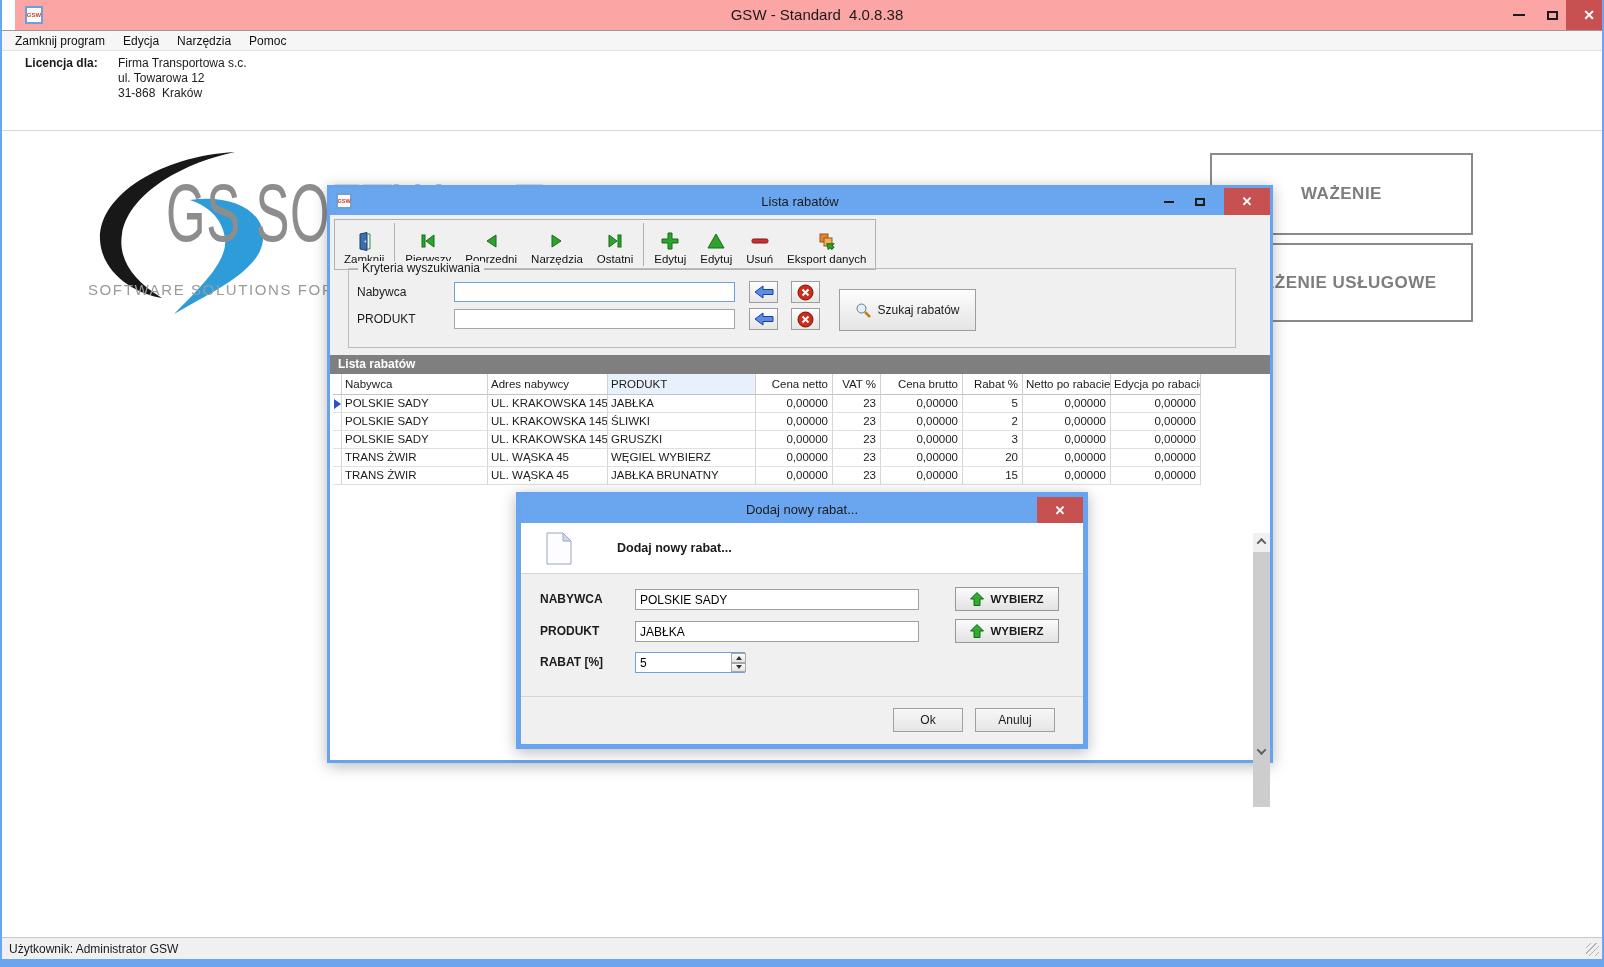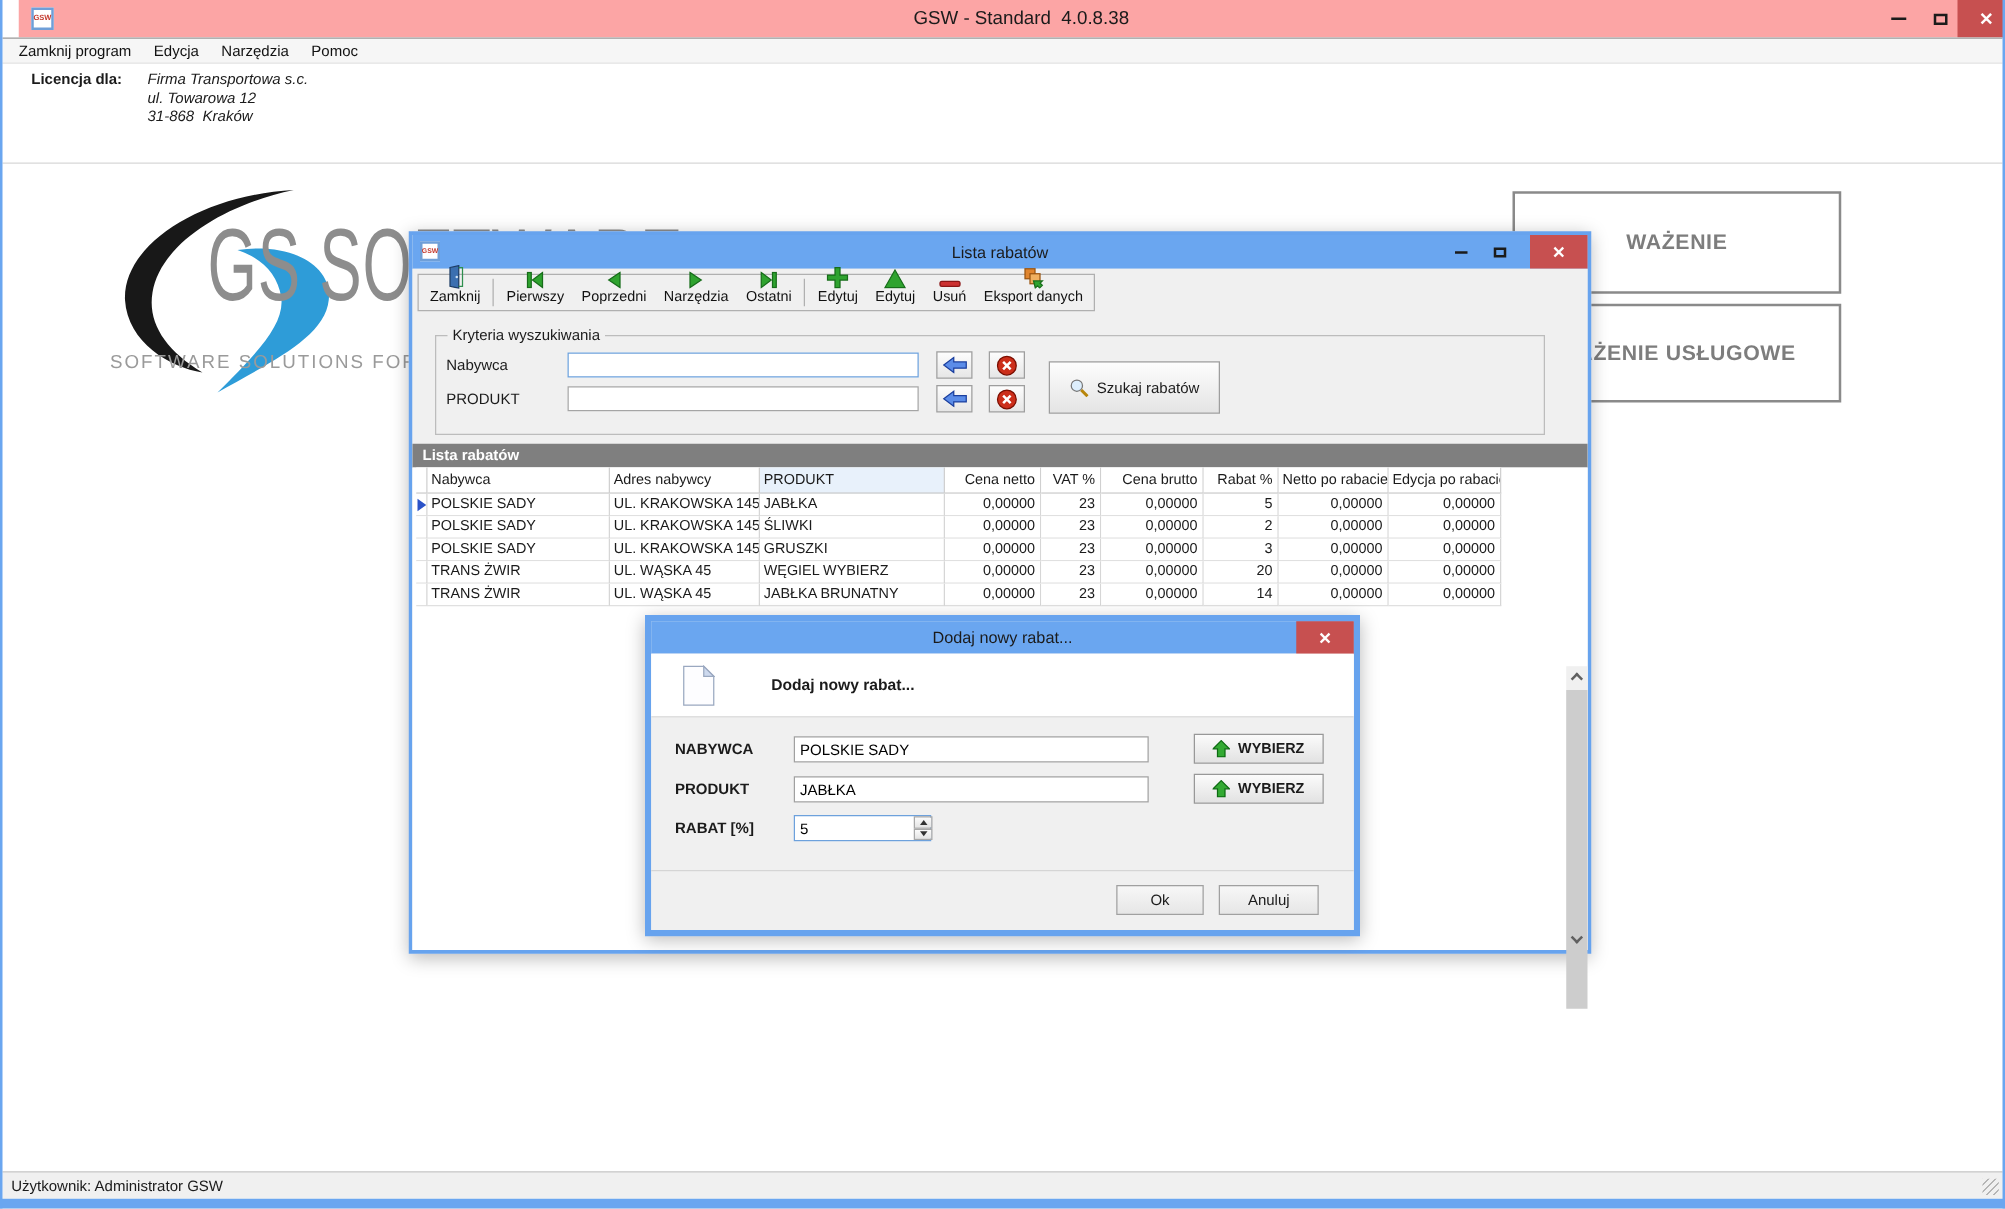--- a/index.html
+++ b/index.html
@@ -26,21 +26,21 @@
   .edge-l { left:0; } .edge-r { right:0; }
   .edge-b { position:absolute; left:0; right:0; bottom:0; height:8px; background:#6aa6f0; z-index:40; }
 
   .menubar { position:absolute; left:2px; right:2px; top:30px; height:21px; background:#f6f6f6;
              border-top:1px solid #9b9b9b; border-bottom:1px solid #e3e3e3; display:flex; align-items:center; }
   .menu-item { padding:0 9px; font-size:12px; color:#111; height:100%; display:flex; align-items:center; }
   .menu-item:first-child { margin-left:4px; }
 
   .license { position:absolute; left:2px; top:52px; width:600px; height:77px; background:#fff; font-size:12px; }
   .lic-label { position:absolute; left:23px; top:4px; font-weight:bold; }
-  .lic-lines { position:absolute; left:116px; top:4px; line-height:15px; white-space:pre;font-style:italic; }
+  .lic-lines { position:absolute; left:116px; top:4px; line-height:15px; white-space:pre; }
   .top-sep { position:absolute; left:2px; right:2px; top:130px; height:0; border-top:1px solid #d8d8d8; }
 
   
   .logo-swoosh { position:absolute; left:70px; top:148px; z-index:1; }
   .logo-text { position:absolute; left:166px; top:170px; z-index:1; font-size:82px; line-height:1.05;
                color:#8d8d8d; transform:scaleX(0.62); transform-origin:left top; white-space:pre; letter-spacing:1px; }
   .logo-tagline { position:absolute; left:88px; top:281px; z-index:1; font-size:15px; letter-spacing:1.6px; color:#9a9a9a; white-space:pre; }
 
   
   .home-btn { position:absolute; left:1210px; width:263px; background:#fff; border:2px solid #8a8a8a;
@@ -67,21 +67,21 @@
   .dlg-min { right:86px; width:30px; } .dlg-max { right:56px; width:28px; }
   .dlg-close { right:0; width:46px; background:#c75050; }
   .dlg-close .glyph-x { font-size:13px; }
   .dlg-min .glyph-min { width:10px; }
   .dlg-max .glyph-max { width:10px; height:8px; }
   .dlg-client { position:absolute; left:0; right:0; top:27px; bottom:0; background:#f0f0f0; }
 
   
   .dlg.lista { left:327px; top:185px; width:946px; height:578px; z-index:10; }
 
-  .toolbar { position:absolute; left:4px; top:4px; height:30px; border:1px solid #b0b0b0; background:#f0f0f0;
+  .toolbar { position:absolute; left:4px; top:4px; height:51px; border:1px solid #b0b0b0; background:#f0f0f0;
              display:flex; align-items:stretch; padding:2px 2px; }
   .tb-btn { display:flex; flex-direction:column; align-items:center; justify-content:flex-end;
             padding:2px 7px 2px; font-size:11.5px; color:#111; white-space:nowrap; }
   .tb-ico { height:22px; display:flex; align-items:center; justify-content:center; margin-bottom:1px; }
   .tb-sep { width:1px; background:#b0b0b0; margin:1px 3px; }
 
   .groupbox { position:absolute; left:18px; top:53px; width:888px; height:80px; border:1px solid #bcbcbc; }
   .gb-legend { position:absolute; left:9px; top:-8px; background:#f0f0f0; padding:0 4px; font-size:12px; }
   .gb-row-label { position:absolute; left:8px; width:90px; font-size:12px; line-height:20px; }
   .gb-input { position:absolute; left:105px; width:281px; height:20px; background:#fff; border:1px solid #a5a5a5;
@@ -399,21 +399,21 @@
                 <div class="cell c8">0,00000</div>
               </div>
               <div class="trow">
                 <div class="cell ind"></div>
                 <div class="cell c0">TRANS ŻWIR</div>
                 <div class="cell c1">UL. WĄSKA 45</div>
                 <div class="cell c2">JABŁKA BRUNATNY</div>
                 <div class="cell c3">0,00000</div>
                 <div class="cell c4">23</div>
                 <div class="cell c5">0,00000</div>
-                <div class="cell c6">14</div>
+                <div class="cell c6">15</div>
                 <div class="cell c7">0,00000</div>
                 <div class="cell c8">0,00000</div>
               </div>
             </div>
         </div>
         <div class="scrollbar">
           <div class="sb-arrow sb-up">
               <div class="chev up"></div>
             </div>
           <div class="sb-thumb"></div>

